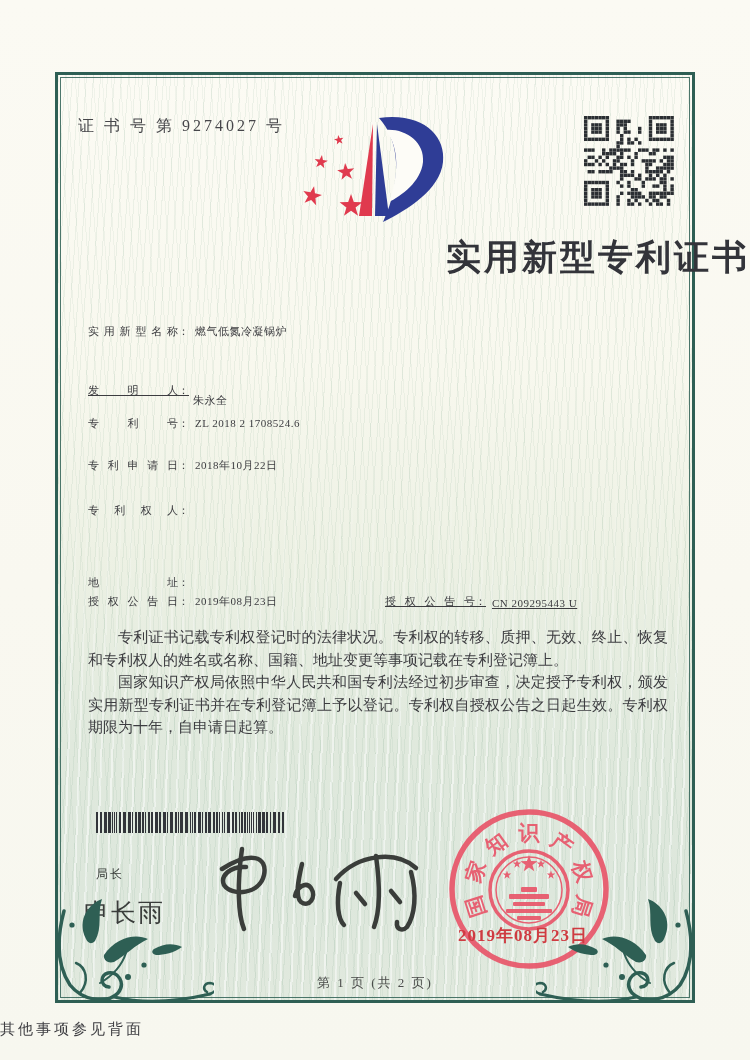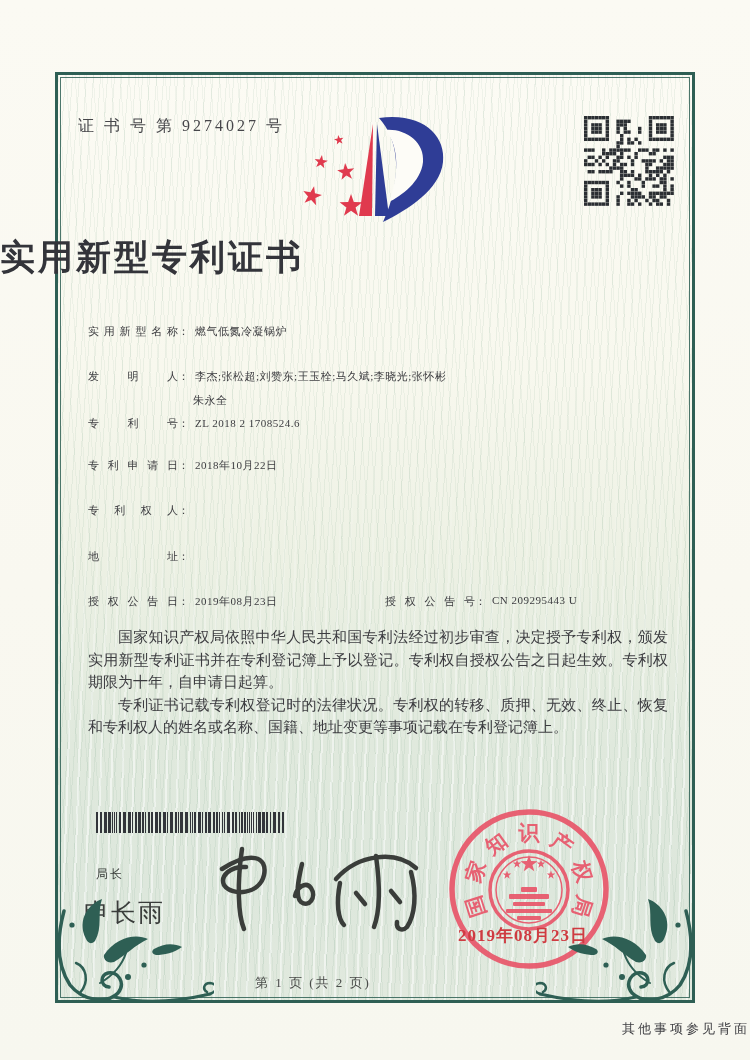--- a/index.html
+++ b/index.html
@@ -35,58 +35,58 @@
     background:
       repeating-linear-gradient(92deg, rgba(255,255,255,0.5) 0 2px, transparent 2px 11px);
     -webkit-mask-image:linear-gradient(180deg,transparent 0 40%,#000 75%);
     mask-image:linear-gradient(180deg,transparent 0 40%,#000 75%);
   }
   
   .cert-no{position:absolute;left:78px;top:116px;font-size:16px;letter-spacing:3px;color:#46464a;}
   .logo{position:absolute;left:293px;top:110px;width:168px;height:120px;}
   .qr{position:absolute;left:584px;top:116px;width:90px;height:90px;}
   .title{
-    position:absolute;left:0;top:234px;width:750px;text-align:left;
+    position:absolute;left:0;top:234px;width:750px;text-align:right;
     font-size:35px;font-weight:700;letter-spacing:3px;color:#33343a;
   }
   
   .row{position:absolute;left:88px;display:flex;align-items:baseline;white-space:nowrap;font-size:11px;}
   .row .lbl{display:inline-block;width:90px;text-align:justify;text-align-last:justify;}
   .row .colon{display:inline-block;width:15px;}
   .row .val{margin-left:2px;letter-spacing:.5px;}
   .row-name{top:324px;}
-  .row-inventors{top:369px;}
+  .row-inventors{top:383px;text-decoration:underline;}
   .row-inventors2{top:393px;}
   .row-inventors2 .val{margin-left:105px;}
   .row-patent{top:416px;}
   .row-filing{top:458px;}
   .row-patentee{top:503px;}
-  .row-address{top:549px;}
+  .row-address{top:575px;}
   .row-grant{top:594px;width:580px;position:absolute;}
-  .pair2{position:absolute;left:297px;top:0;display:flex;align-items:flex-start;}
+  .pair2{position:absolute;left:297px;top:0;display:flex;align-items:flex-end;text-decoration:underline;}
   
   .paras{position:absolute;left:88px;top:626px;width:580px;font-size:15px;line-height:22.5px;
          text-align:justify;color:#3c3c40;}
   .paras p{text-indent:2em;}
   
   .barcode{position:absolute;left:96px;top:812px;width:190px;height:21px;}
   .director-title{position:absolute;left:96px;top:866px;font-size:12px;letter-spacing:2px;
       font-family:"Liberation Sans","DejaVu Sans",sans-serif;color:#3a3d3b;}
   .director-name{position:absolute;left:84px;top:896px;font-size:25px;letter-spacing:2px;
       font-family:Liberation Serif, serif;color:#3a3d3b;}
   .signature{position:absolute;left:198px;top:831px;width:240px;height:108px;}
   .seal{position:absolute;left:446px;top:806px;width:166px;height:166px;opacity:.92;}
   .seal-date{position:absolute;left:458px;top:924px;font-size:17px;color:var(--date-red);
       letter-spacing:1px;font-weight:600;z-index:5;}
   .flourish{position:absolute;width:158px;height:110px;z-index:3;}
   .flourish-left{left:56px;top:897px;}
   .flourish-right{right:56px;top:897px;transform:scaleX(-1);}
-  .page-info{position:absolute;left:0;top:974px;width:626px;text-align:center;font-size:13px;
+  .page-info{position:absolute;left:0;top:974px;width:750px;text-align:center;font-size:13px;
       letter-spacing:2px;color:#4a4c4a;z-index:4;}
-  .back-note{position:absolute;left:0;top:1020px;width:750px;text-align:right;font-size:13px;
+  .back-note{position:absolute;left:0;top:1020px;width:750px;text-align:left;font-size:15px;
       letter-spacing:3px;color:#3e3e42;}
 </style>
 </head>
 <body>
 
 <div class="sheet">
 
   <div class="border-frame">
     <div class="wave-mask"></div>
     <div class="border-inner"></div>
@@ -395,21 +395,20 @@
 
   <div class="row row-name">
     <span class="lbl">实用新型名称</span>
       <span class="colon">：</span>
       <span class="val">燃气低氮冷凝锅炉</span>
   </div>
 
   <div class="row row-inventors">
     <span class="lbl">发明人</span>
       <span class="colon">：</span>
-      <span class="val">李杰;张松超;刘赞东;王玉栓;马久斌;李晓光;张怀彬</span>
   </div>
   <div class="row row-inventors2">
     <span class="val">朱永全</span>
   </div>
 
   <div class="row row-patent">
     <span class="lbl">专利号</span>
       <span class="colon">：</span>
       <span class="val">ZL 2018 2 1708524.6</span>
   </div>
@@ -435,22 +434,22 @@
       <span class="colon">：</span>
       <span class="val">2019年08月23日</span>
     <span class="pair2">
       <span class="lbl">授权公告号</span>
         <span class="colon">：</span>
         <span class="val">CN 209295443 U</span>
     </span>
   </div>
 
   <div class="paras">
+    <p>专利证书记载专利权登记时的法律状况。专利权的转移、质押、无效、终止、恢复和专利权人的姓名或名称、国籍、地址变更等事项记载在专利登记簿上。</p>
     <p>国家知识产权局依照中华人民共和国专利法经过初步审查，决定授予专利权，颁发实用新型专利证书并在专利登记簿上予以登记。专利权自授权公告之日起生效。专利权期限为十年，自申请日起算。</p>
-    <p>专利证书记载专利权登记时的法律状况。专利权的转移、质押、无效、终止、恢复和专利权人的姓名或名称、国籍、地址变更等事项记载在专利登记簿上。</p>
   </div>
 
   <div class="barcode" id="barcode"><svg viewBox="0 0 190 21" width="190" height="21">
         <rect x="0" y="0" width="2" height="21" fill="#32353a"></rect>
         <rect x="4" y="0" width="2" height="21" fill="#32353a"></rect>
         <rect x="8" y="0" width="3" height="21" fill="#32353a"></rect>
         <rect x="12" y="0" width="3" height="21" fill="#32353a"></rect>
         <rect x="16" y="0" width="1" height="21" fill="#32353a"></rect>
         <rect x="18" y="0" width="1" height="21" fill="#32353a"></rect>
         <rect x="20" y="0" width="1" height="21" fill="#32353a"></rect>

